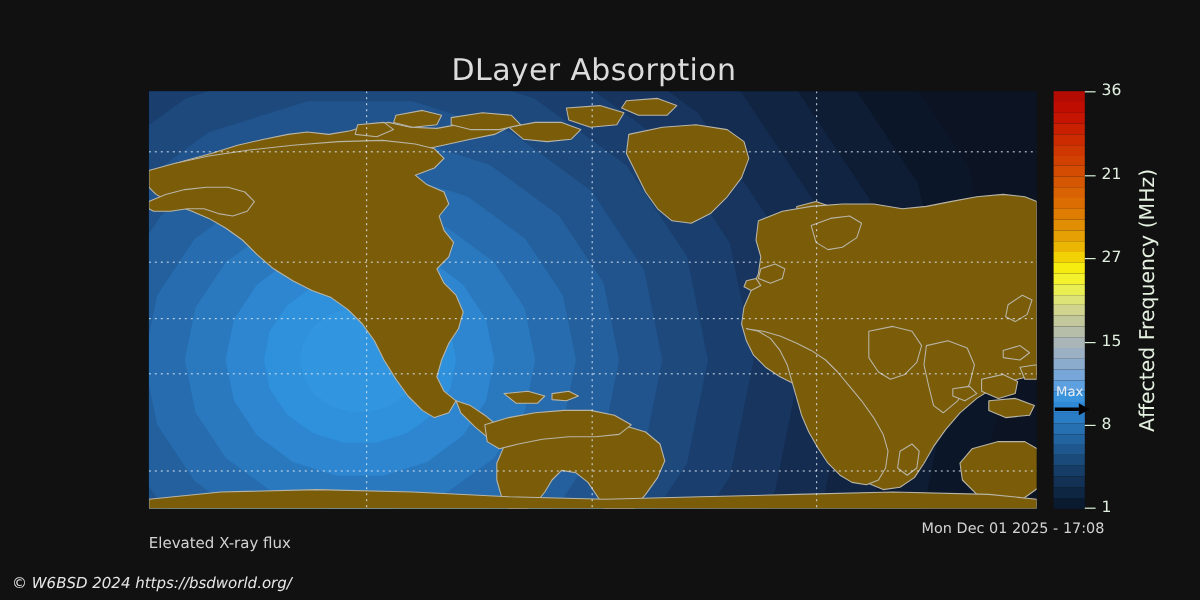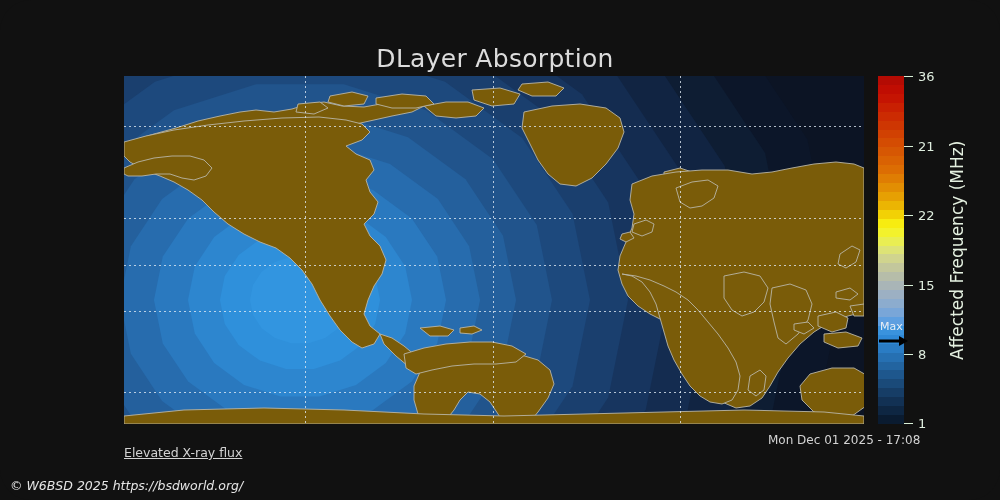--- a/index.html
+++ b/index.html
@@ -134,21 +134,21 @@
   .max-arrow { position:absolute; left:0; top:0; }
 
   
   .note {
     position: absolute;
     color: #d3d3d3;
     font-size: 12.5px;
     white-space: nowrap;
   }
   .note-proton { left: 124px; top: 430px; }
-  .note-xray   { left: 124px; top: 445px; text-decoration: underline; }
+  .note-xray   { left: 124px; top: 445px; }
   .note-date   { left: 723px; top: 433px; font-size: 12px; margin-left: 45px;}
 
   .footer {
     position: absolute;
     left: 10px;
     top: 478px;
     color: #e6e6e6;
     font-size: 12.5px;
     font-style: italic;
     white-space: nowrap;
@@ -334,29 +334,29 @@
         <polygon points="21,1 30,6 21,11" fill="#000000"></polygon>
       </svg>
     </div>
 
     <div class="cbar-ticks" id="cbar-ticks">
         <div class="cbar-tick" style="top: 0px;"></div>
         <div class="cbar-ticklabel" style="top: 0px;">36</div>
         <div class="cbar-tick" style="top: 69.6px;"></div>
         <div class="cbar-ticklabel" style="top: 69.6px;">21</div>
         <div class="cbar-tick" style="top: 139.2px;"></div>
-        <div class="cbar-ticklabel" style="top: 139.2px;">22</div>
+        <div class="cbar-ticklabel" style="top: 139.2px;">27</div>
         <div class="cbar-tick" style="top: 208.8px;"></div>
         <div class="cbar-ticklabel" style="top: 208.8px;">15</div>
         <div class="cbar-tick" style="top: 278.4px;"></div>
         <div class="cbar-ticklabel" style="top: 278.4px;">8</div>
         <div class="cbar-tick" style="top: 347px;"></div>
         <div class="cbar-ticklabel" style="top: 347px;">1</div>
       </div>
   </div>
 
   <div class="cbar-title">Affected Frequency (MHz)</div>
 
   <div class="note note-xray">Elevated X-ray flux</div>
   <div class="note note-date">Mon Dec 01 2025 - 17:08</div>
 
-  <div class="footer">© W6BSD 2025 https://bsdworld.org/</div>
+  <div class="footer">© W6BSD 2024 https://bsdworld.org/</div>
 </div>
 
 </body></html>

